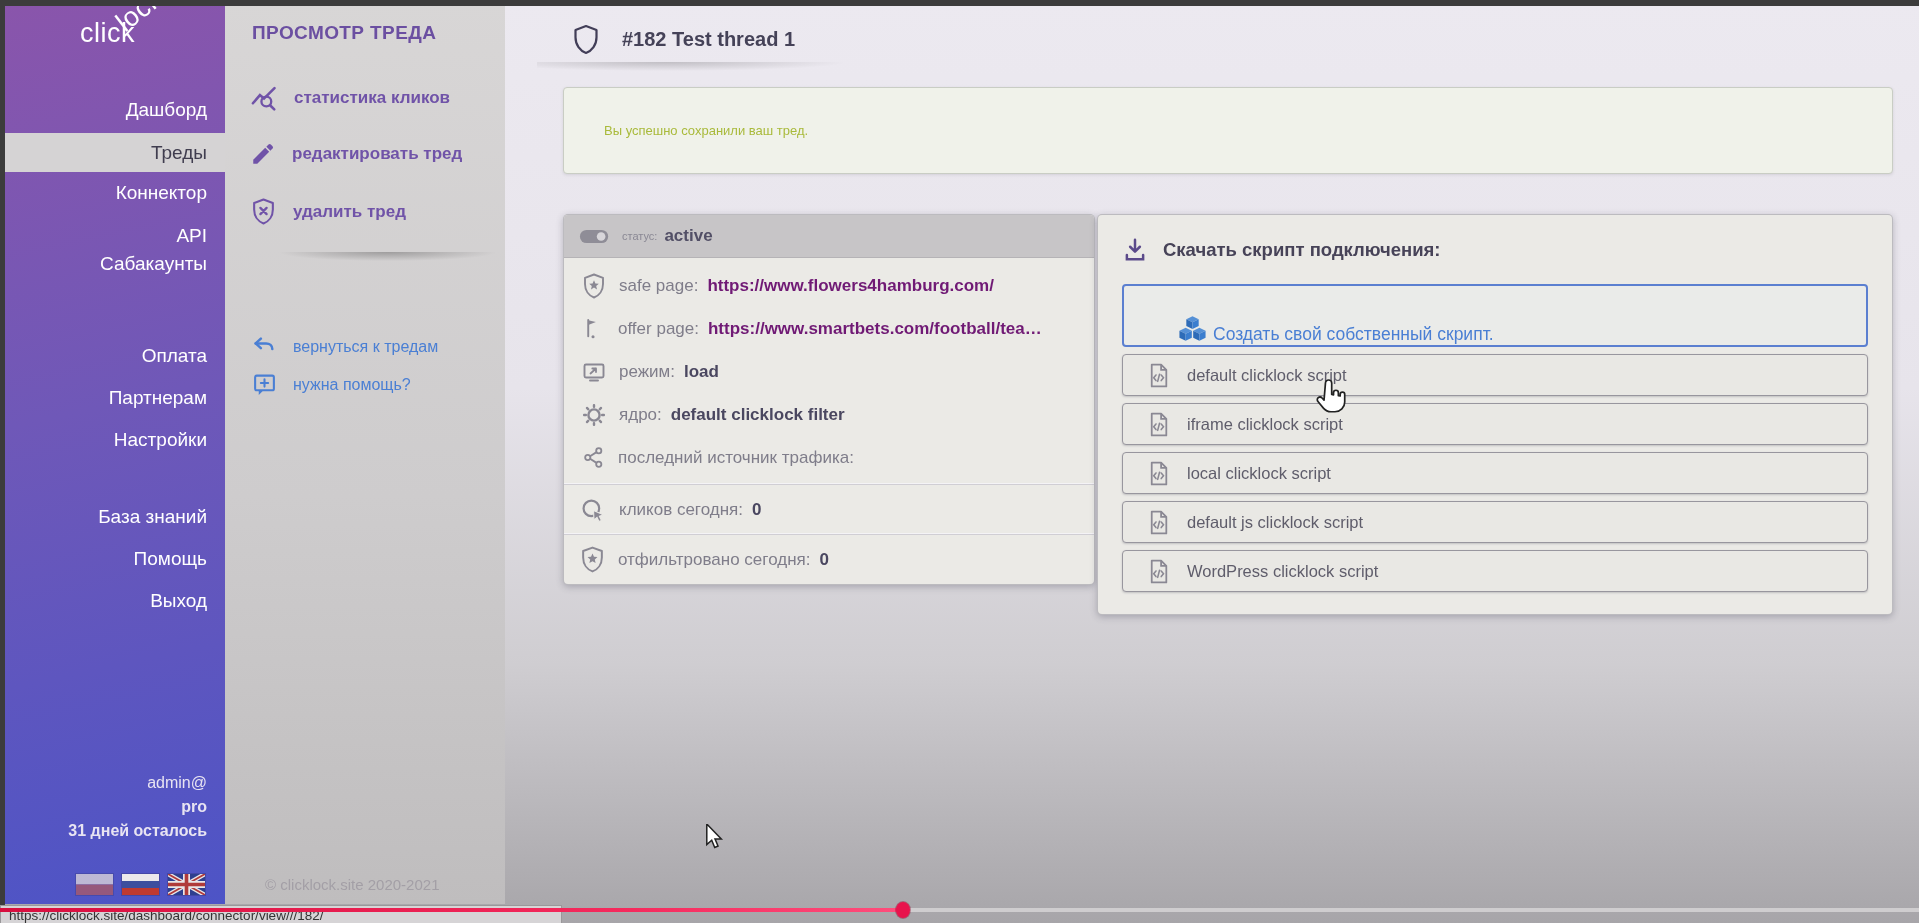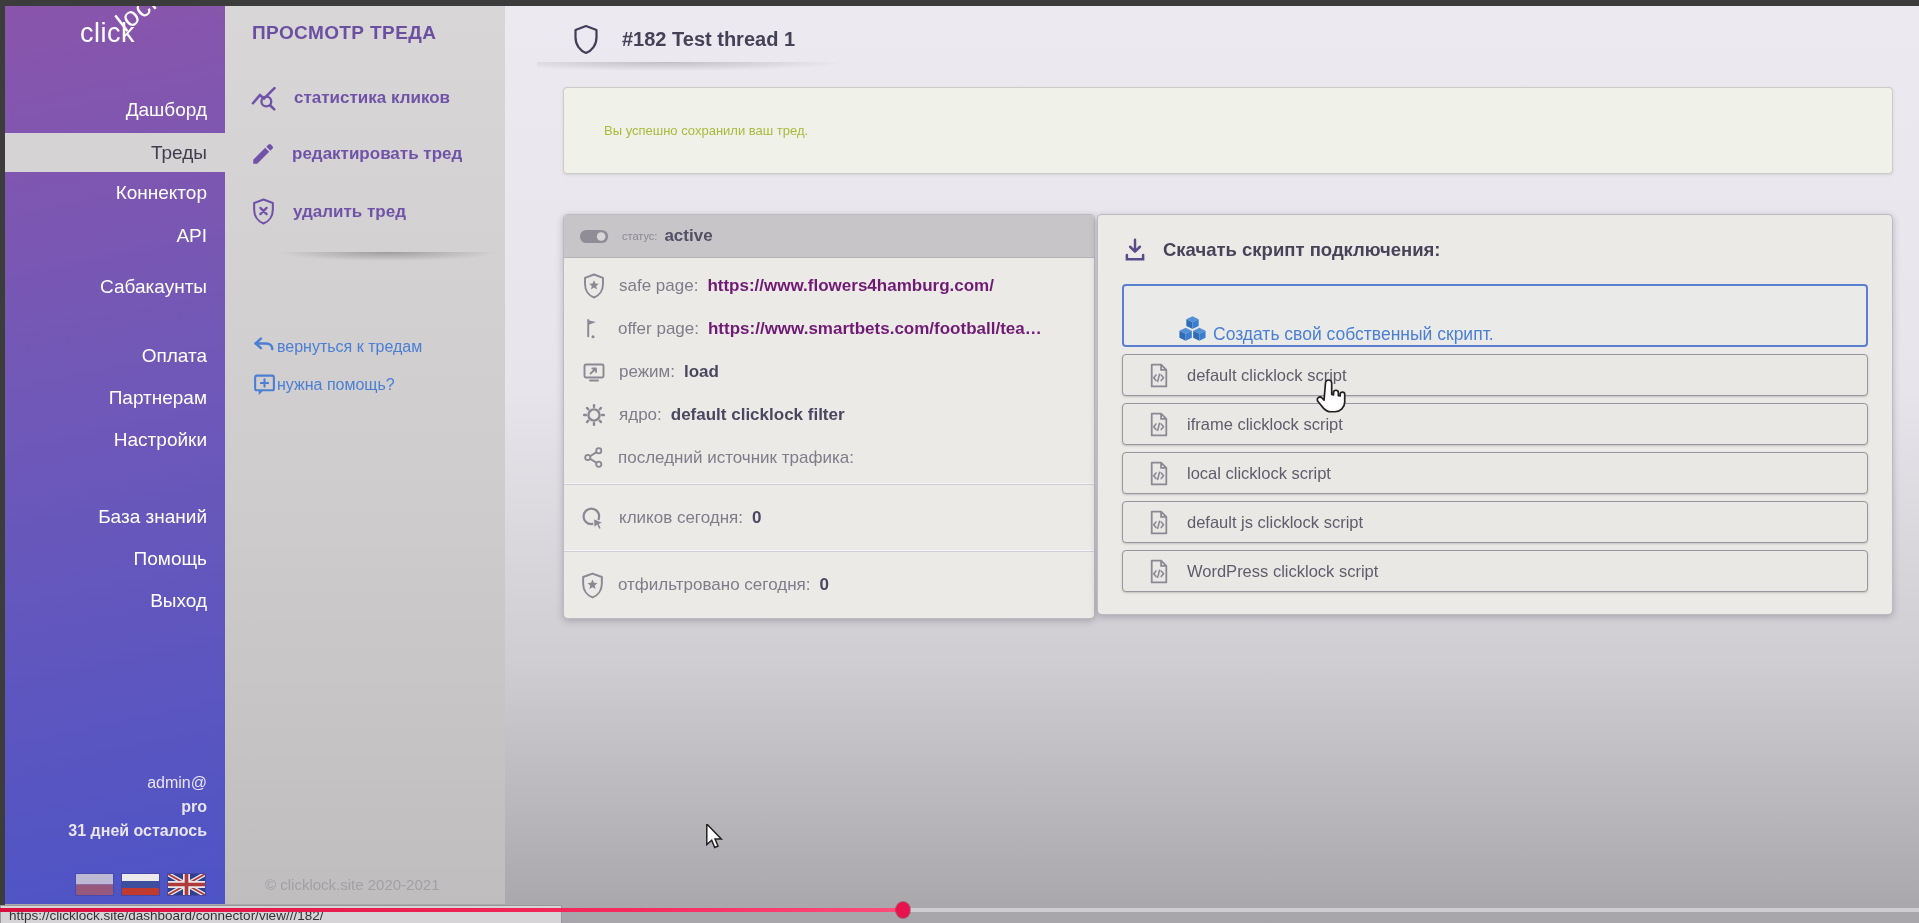--- a/index.html
+++ b/index.html
@@ -24,21 +24,21 @@
   .account .days{font-weight:700;}
   .flags{position:absolute;right:20px;top:874px;display:flex;gap:9px;}
   .flag{width:37px;height:21px;display:block;cursor:pointer;box-shadow:0 0 0 1px rgba(0,0,0,.15);}
 
   
   .panel2{position:absolute;left:225px;top:0;width:280px;height:904px;z-index:4;
     background:linear-gradient(#d8d6d6 0%,#cecccd 55%,#bfbdbe 100%);}
   .panel2-title{position:absolute;left:27px;top:22px;font-size:19px;font-weight:700;color:#6b4fa1;letter-spacing:.4px;}
   .pmenu{position:absolute;left:25px;display:flex;align-items:center;gap:16px;cursor:pointer;}
   .pmenu .lbl{font-size:17px;font-weight:700;color:#7053a8;}
-  .plink{position:absolute;left:27px;display:flex;align-items:center;cursor:pointer;}
+  .plink{position:absolute;left:27px;display:flex;align-items:center;gap:16px;cursor:pointer;}
   .plink .lbl{font-size:16px;font-weight:500;color:#4a7fd4;}
   .soft-shadow{position:absolute;background:radial-gradient(55% 100% at 50% 0,rgba(0,0,0,.25),rgba(0,0,0,0) 70%);}
   .copyright{position:absolute;left:40px;top:876px;font-size:15px;color:#a39fa6;}
 
   
   .main-header{position:absolute;left:572px;top:24px;display:flex;align-items:center;gap:22px;z-index:3;}
   .main-header .ttl{font-size:20px;font-weight:700;color:#454258;}
   .alert-box{position:absolute;left:563px;top:87px;width:1330px;height:87px;z-index:3;
     background:#f0f2ea;border:1px solid #c9cdc4;border-radius:4px;display:flex;align-items:center;
     box-shadow:0 1px 3px rgba(80,80,100,.15);}
@@ -51,21 +51,21 @@
   .sc-header{height:43px;background:#c7c5c7;border-radius:4px 4px 0 0;display:flex;align-items:center;
     padding-left:15px;gap:11px;border-bottom:1px solid #b5b3b6;}
   .sc-header .k{font-size:11px;color:#8a8894;}
   .sc-header .v{font-size:17px;font-weight:700;color:#524f66;margin-left:-4px;}
   .sc-body{padding:6px 0 5px 0;}
   .sc-row{height:43px;display:flex;align-items:center;padding-left:18px;gap:13px;}
   .sc-row .k{font-size:17px;color:#7f7d8a;}
   .sc-row .v{font-size:17px;font-weight:700;color:#4a4760;margin-left:-4px;}
   .sc-row .v.link{color:#701a75;cursor:pointer;}
   .sc-sep{height:1px;background:#d0ced4;box-shadow:0 -1px 0 #f4f3f6;}
-  .sc-stat{height:66px;display:flex;align-items:center;padding-left:16px;gap:13px;}
+  .sc-stat{height:49px;display:flex;align-items:center;padding-left:16px;gap:13px;}
   .sc-stat .k{font-size:17px;color:#7f7d8a;}
   .sc-stat .v{font-size:17px;font-weight:700;color:#4a4760;margin-left:-4px;}
 
   
   .dl-card{left:1097px;top:214px;width:796px;padding:22px 24px 22px 24px;}
   .dl-header{display:flex;align-items:center;gap:15px;}
   .dl-header .ttl{font-size:18.5px;font-weight:700;color:#474358;}
   .btn-create{margin-top:21px;height:63px;border:2px solid #5b7fd0;border-radius:4px;background:#eaebe9;
     display:flex;align-items:flex-end;padding-left:52px;gap:4px;cursor:pointer;}
   .btn-create .lbl{font-size:17.5px;color:#4a7fd4;}
@@ -92,21 +92,21 @@
 
 <div class="stage">
 
   <div class="sidebar">
     <div class="logo"><span>click</span><span class="lock">lock</span></div>
 
     <div class="nav-item" style="top:90px">Дашборд</div>
     <div class="nav-item active" style="top:133px">Треды</div>
     <div class="nav-item" style="top:173px">Коннектор</div>
     <div class="nav-item" style="top:216px">API</div>
-    <div class="nav-item" style="top:267px">Сабакаунты</div>
+    <div class="nav-item" style="top:244px">Сабакаунты</div>
     <div class="nav-item" style="top:336px">Оплата</div>
     <div class="nav-item" style="top:378px">Партнерам</div>
     <div class="nav-item" style="top:420px">Настройки</div>
     <div class="nav-item" style="top:497px">База знаний</div>
     <div class="nav-item" style="top:539px">Помощь</div>
     <div class="nav-item" style="top:581px">Выход</div>
 
     <div class="account" style="top:771px">
       <div>admin@</div>
       <div class="plan">pro</div>

